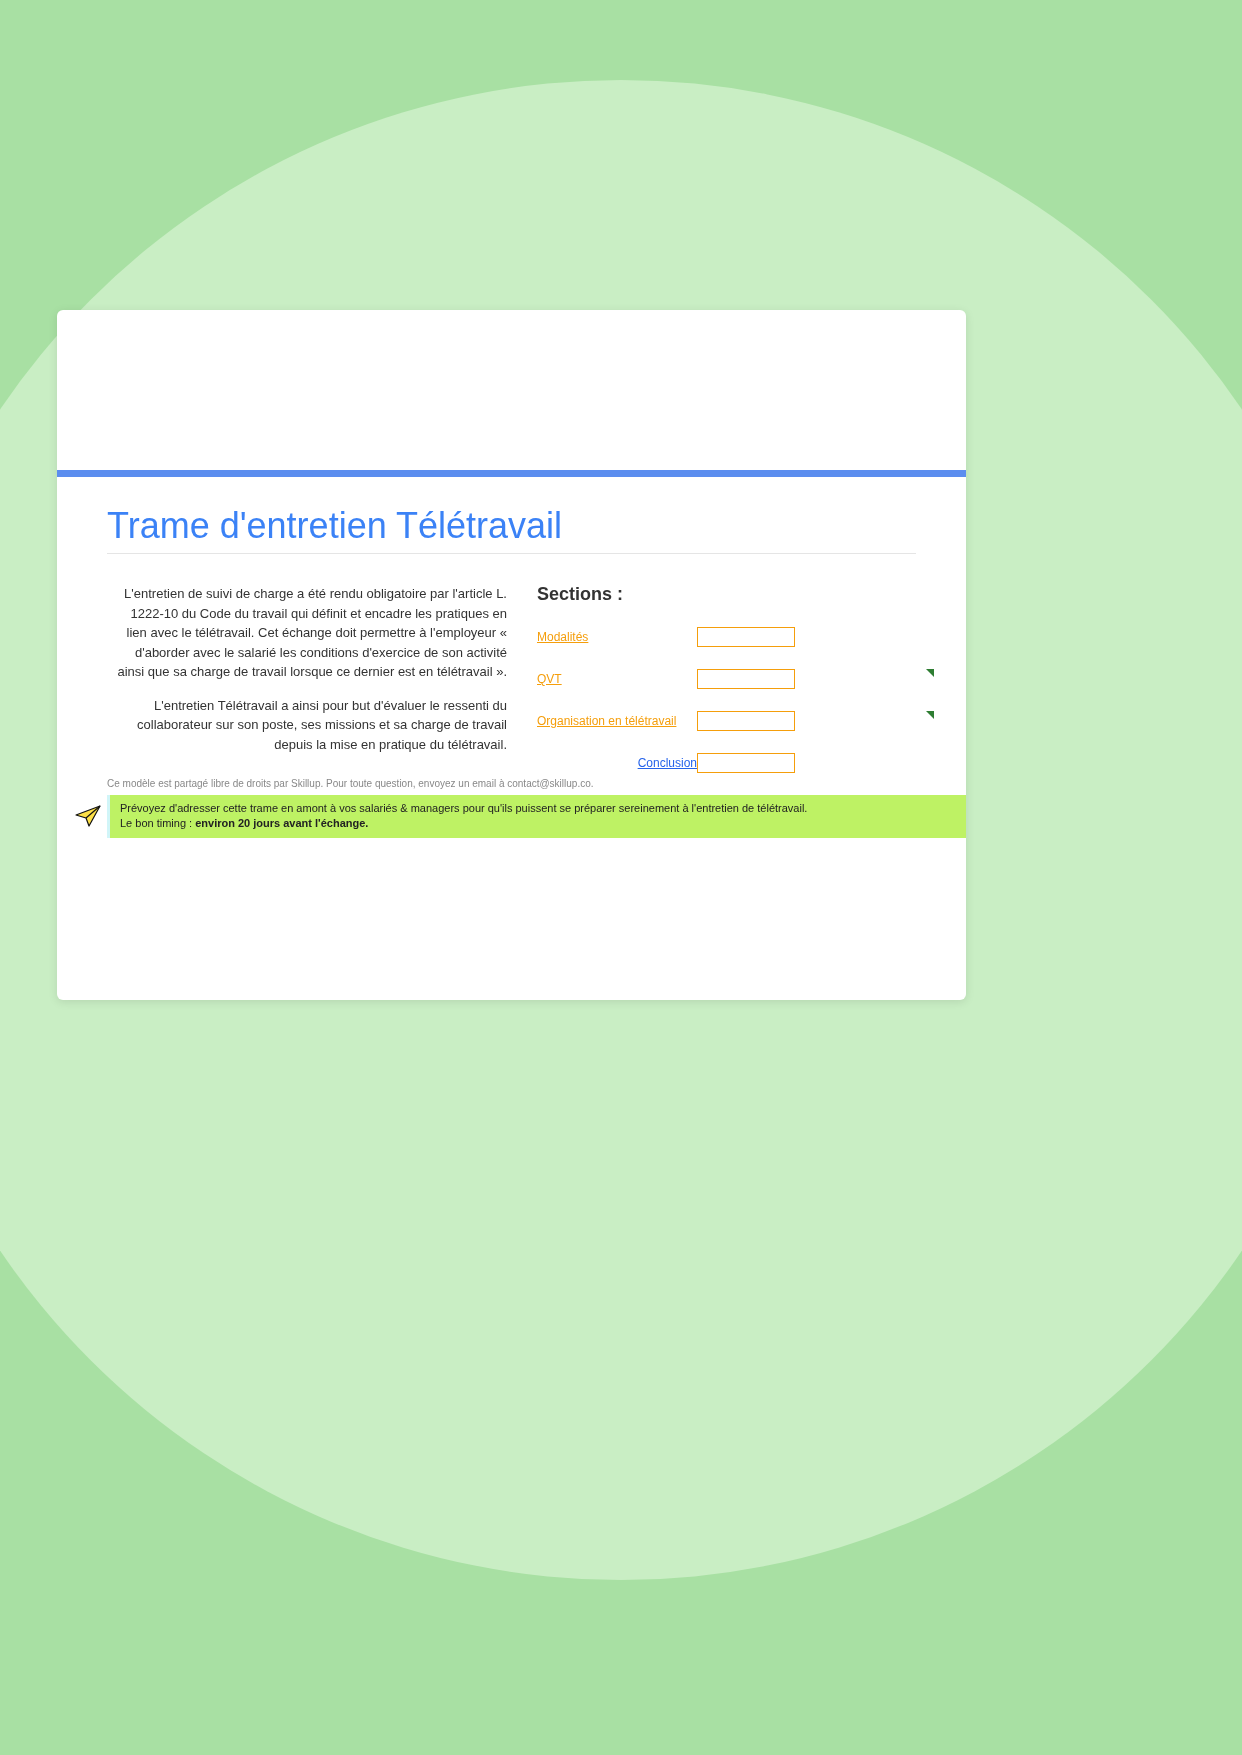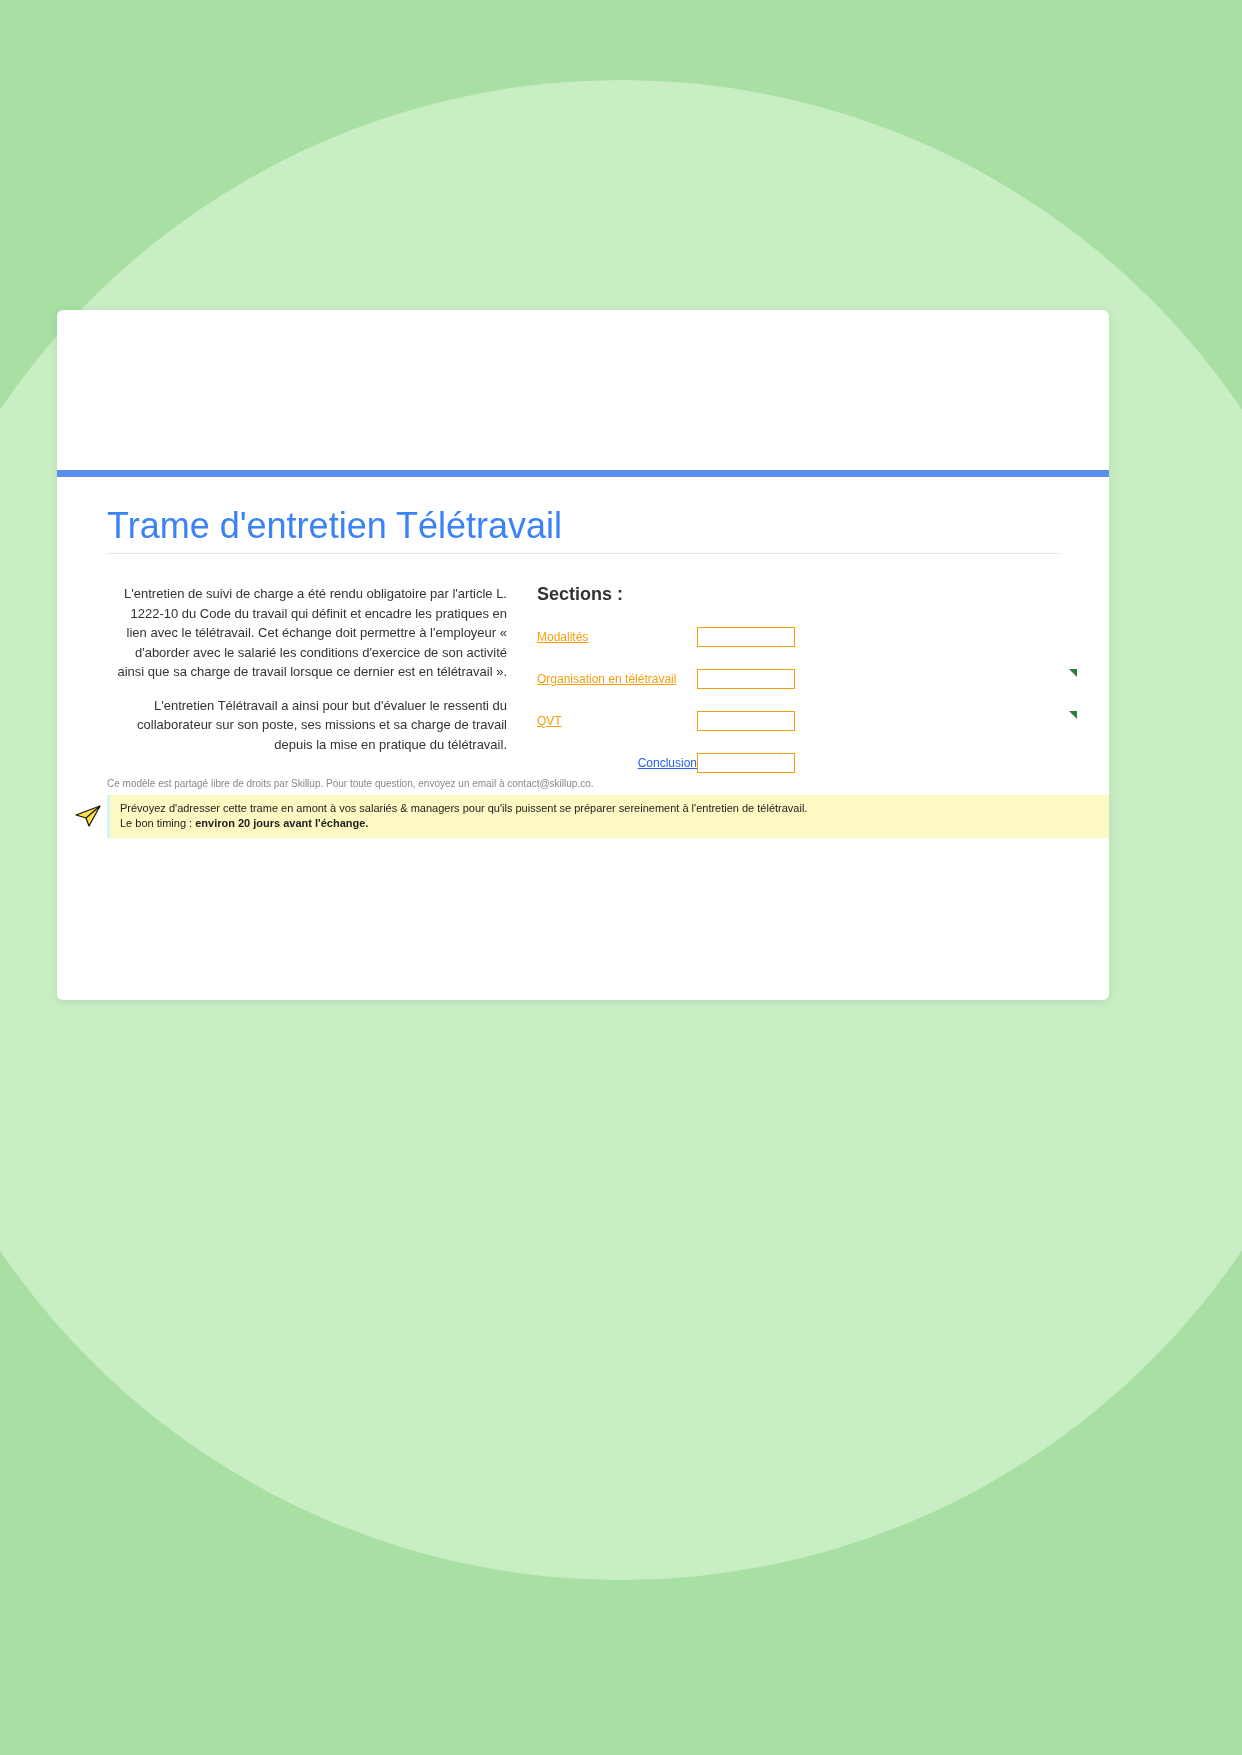--- a/index.html
+++ b/index.html
@@ -18,21 +18,21 @@
     background: #c9eec4;
     border-radius: 50%;
     top: 80px;
     left: 50%;
     transform: translateX(-50%);
   }
   .page {
     position: absolute;
     top: 310px;
     left: 57px;
-    width: 1052px;
+    width: 909px;
     height: 690px;
     background: #ffffff;
     border-radius: 6px;
     box-shadow: 0 2px 10px rgba(0,0,0,0.1);
     overflow: hidden;
   }
   .top-bar {
     position: absolute;
     top: 160px;
     left: 0;
@@ -121,21 +121,21 @@
     display: flex;
     align-items: center;
   }
   .tip-icon {
     width: 50px;
     padding-left: 18px;
   }
   .tip-icon svg { display: block; }
   .tip-text {
     flex: 1;
-    background: #fef9c3;
+    background: #bef264;
     border-left: 3px solid #d1f5f8;
     padding: 6px 10px;
     font-size: 11px;
     color: #222;
     line-height: 1.4;
   }
   .tip-text b { font-weight: bold; }
 </style>
 </head>
 <body>
@@ -156,27 +156,27 @@
 
       <div class="right-col">
         <div class="sections-label">Sections :</div>
 
         <div class="section-row">
           <a class="section-link link-orange">Modalités</a>
           <div class="section-box"></div>
         </div>
 
         <div class="section-row">
+          <a class="section-link link-orange">QVT</a>
+          <div class="section-box"></div>
+          <div class="corner-mark"></div>
+        </div>
+
+        <div class="section-row">
           <a class="section-link link-orange">Organisation en télétravail</a>
-          <div class="section-box"></div>
-          <div class="corner-mark"></div>
-        </div>
-
-        <div class="section-row">
-          <a class="section-link link-orange">QVT</a>
           <div class="section-box"></div>
           <div class="corner-mark"></div>
         </div>
 
         <div class="section-row">
           <a class="section-link link-blue">Conclusion</a>
           <div class="section-box"></div>
         </div>
       </div>
     </div>

